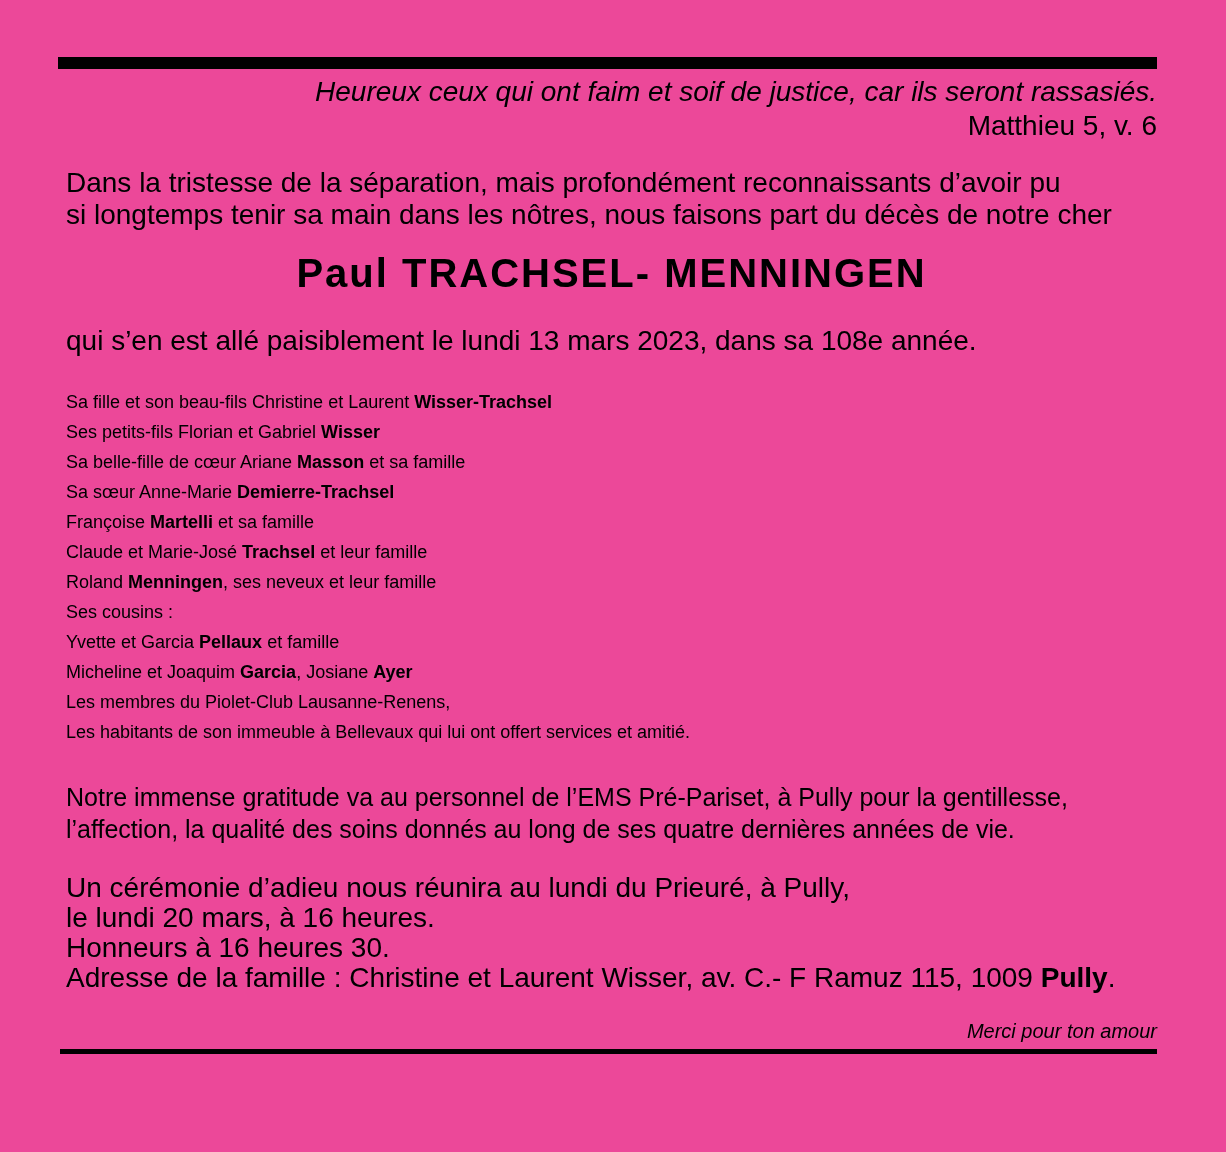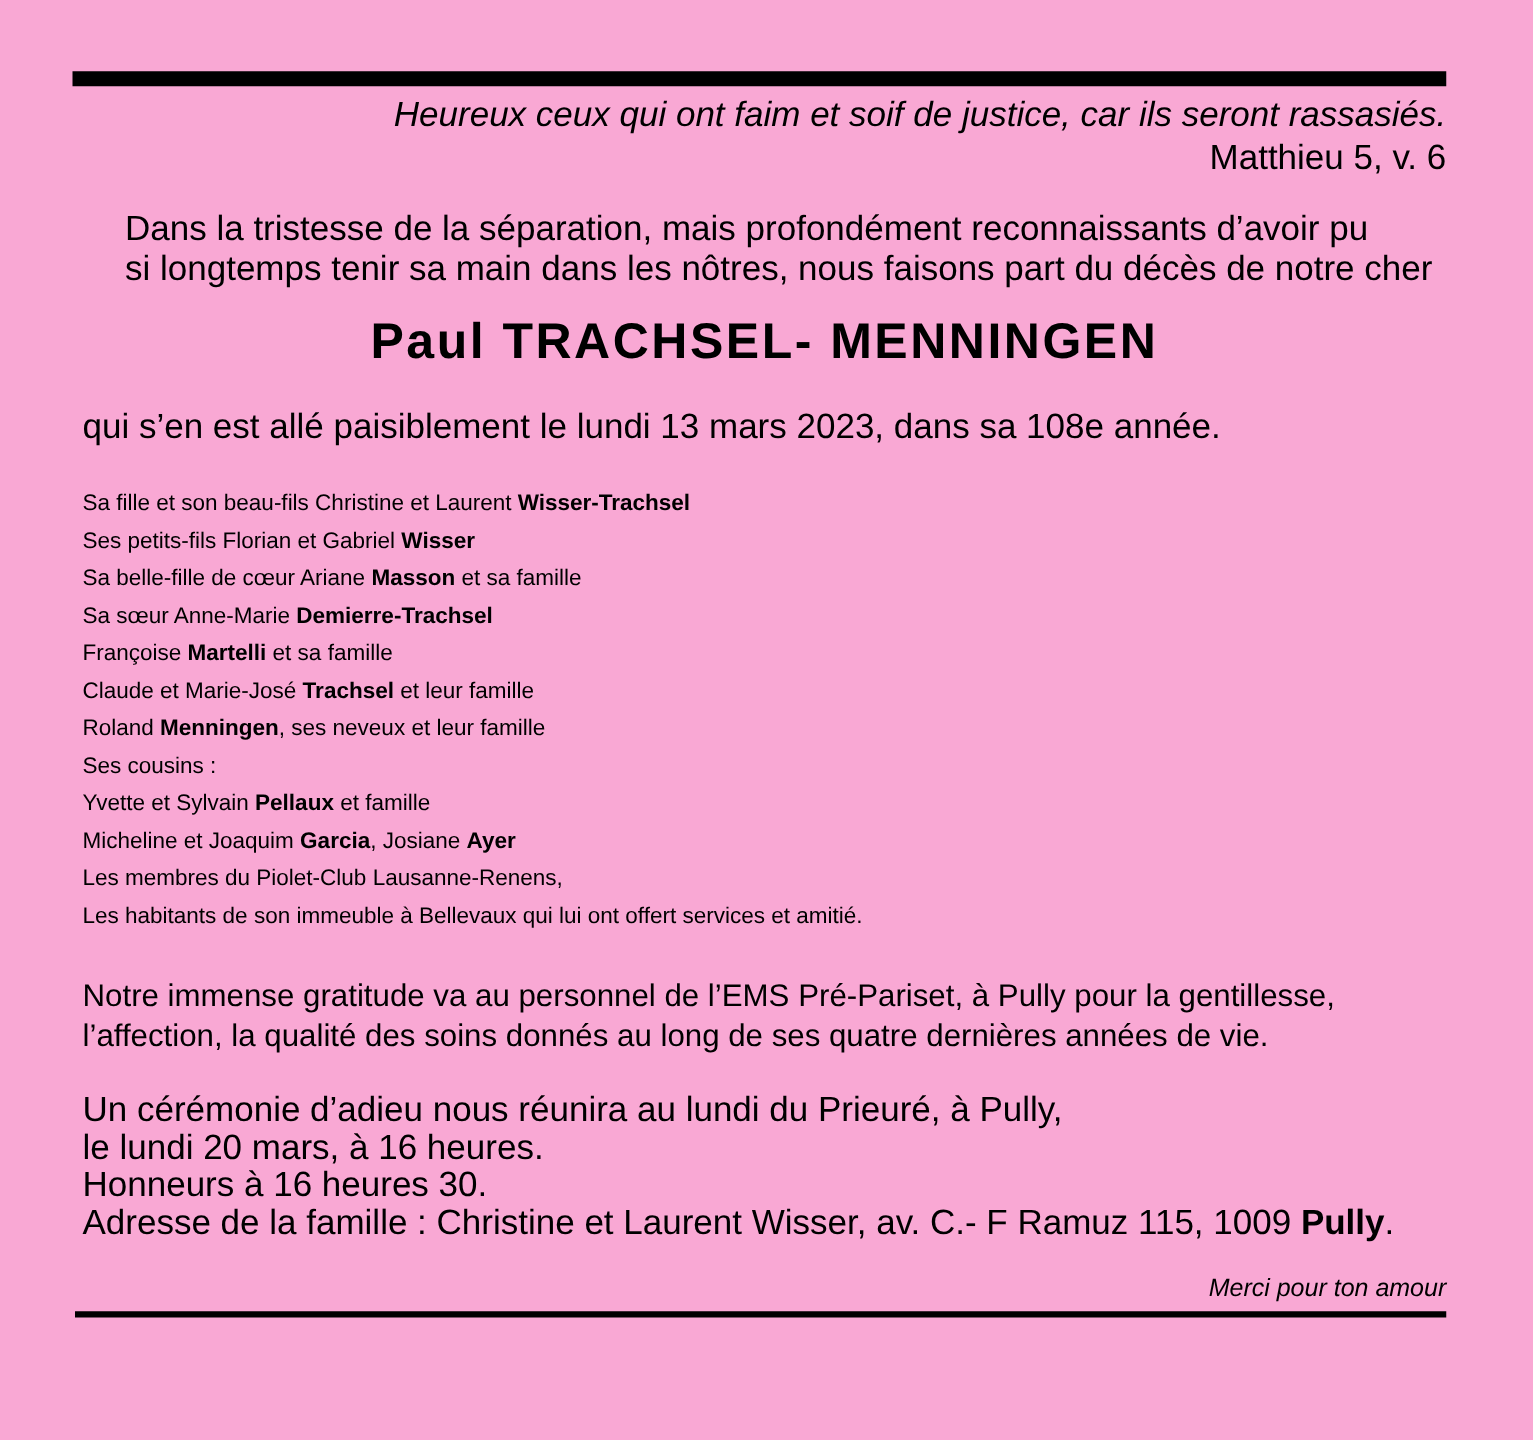--- a/index.html
+++ b/index.html
@@ -1,36 +1,36 @@
 <!DOCTYPE html>
 <html><head>
 <meta charset="utf-8">
 <style>
   html, body { margin: 0; padding: 0; background: #ffffff; }
   .page {
     position: relative;
     width: 1226px;
     height: 1152px;
-    background: #f9a8d4;
+    background: #ec4899;
     color: #000000;
     font-family: "Liberation Sans", sans-serif;
     overflow: hidden;
   }
   .rule { background: #000000; }
   .top-rule { margin: 57px 69px 0 58px; height: 12px; }
   .bottom-rule { margin: 2px 69px 0 60px; height: 5px; }
   .epigraph {
     margin: 6px 69px 0 66px;
     text-align: right;
     font-size: 28px;
     line-height: 34px;
   }
   .epigraph .quote { font-style: italic; }
   .intro {
-    margin: 24px 69px 0 100px;
+    margin: 24px 69px 0 66px;
     font-size: 28px;
     line-height: 32px;
   }
   .name {
     margin: 20px 69px 0 66px;
     text-align: center;
     font-size: 40px;
     line-height: 44px;
     font-weight: bold;
     letter-spacing: 2px;
@@ -87,21 +87,21 @@
 
   <div class="family">
       <div><span>Sa fille et son beau-fils Christine et Laurent </span><span class="b">Wisser-Trachsel</span></div>
       <div><span>Ses petits-fils Florian et Gabriel </span><span class="b">Wisser</span></div>
       <div><span>Sa belle-fille de cœur Ariane </span><span class="b">Masson</span><span> et sa famille</span></div>
       <div><span>Sa sœur Anne-Marie </span><span class="b">Demierre-Trachsel</span></div>
       <div><span>Françoise </span><span class="b">Martelli</span><span> et sa famille</span></div>
       <div><span>Claude et Marie-José </span><span class="b">Trachsel</span><span> et leur famille</span></div>
       <div><span>Roland </span><span class="b">Menningen</span><span>, ses neveux et leur famille</span></div>
       <div><span>Ses cousins :</span></div>
-      <div><span>Yvette et Sylvain </span><span class="b">Pellaux</span><span> et famille</span></div>
+      <div><span>Yvette et Garcia </span><span class="b">Pellaux</span><span> et famille</span></div>
       <div><span>Micheline et Joaquim </span><span class="b">Garcia</span><span>, Josiane </span><span class="b">Ayer</span></div>
       <div><span>Les membres du Piolet-Club Lausanne-Renens,</span></div>
       <div><span>Les habitants de son immeuble à Bellevaux qui lui ont offert services et amitié.</span></div>
     </div>
 
   <div class="gratitude">
       <div><span>Notre immense gratitude va au personnel de l’EMS Pré-Pariset, à Pully pour la gentillesse,</span></div>
       <div><span>l’affection, la qualité des soins donnés au long de ses quatre dernières années de vie.</span></div>
     </div>
 

